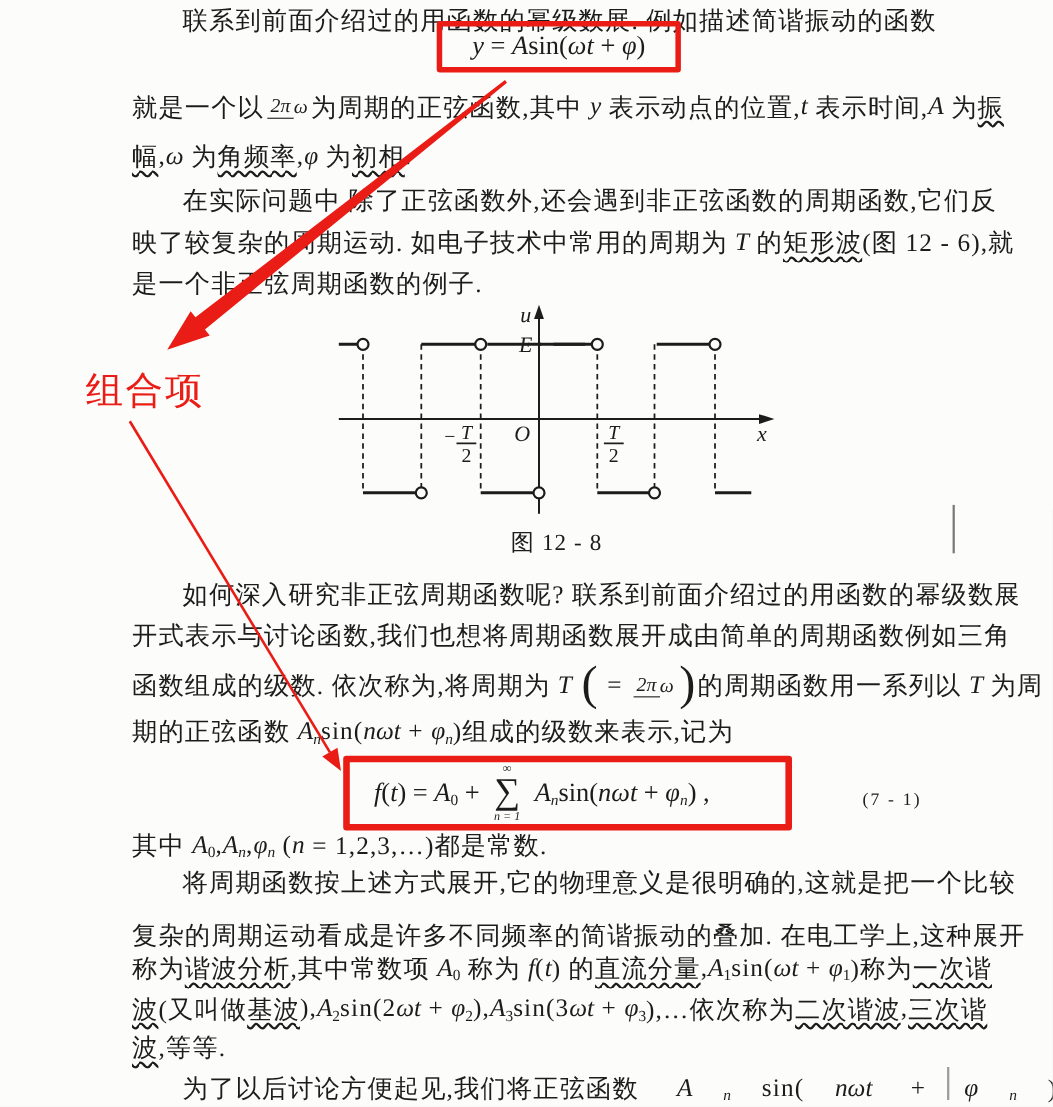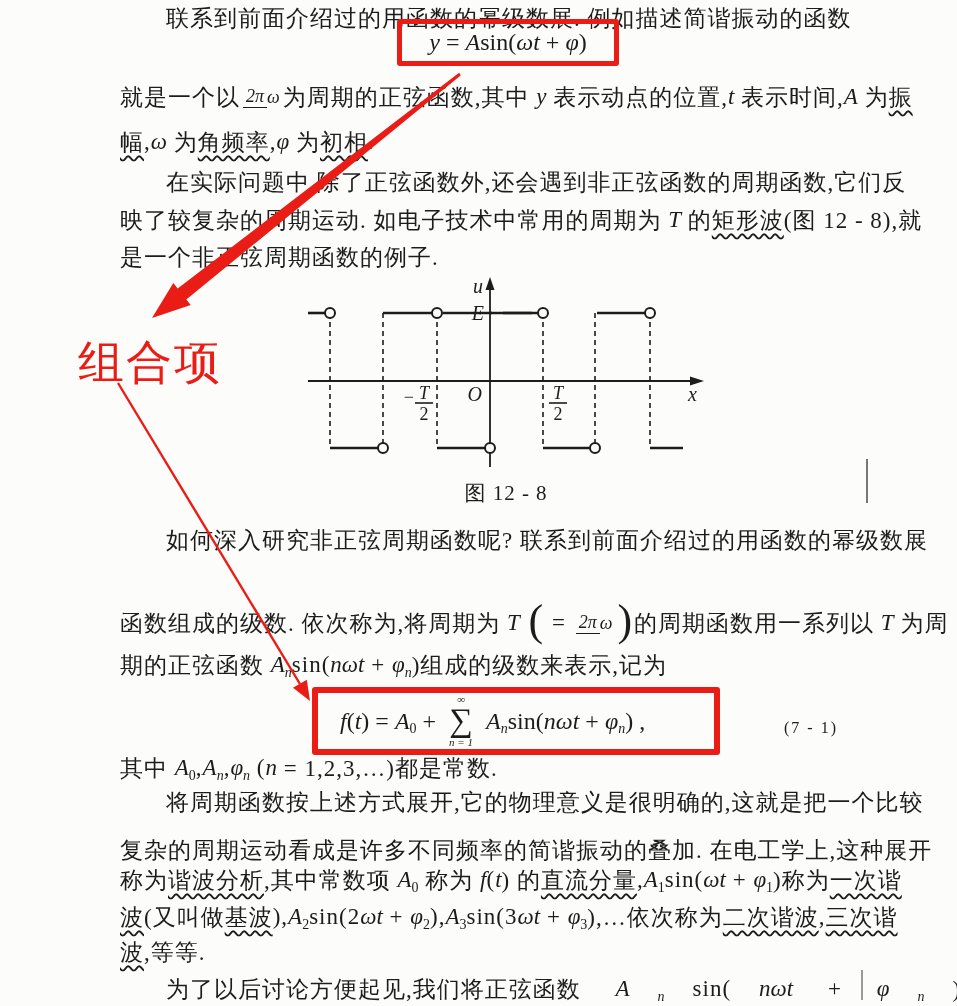--- a/index.html
+++ b/index.html
@@ -31,21 +31,21 @@
   .hlbox{position:absolute; box-sizing:border-box; border-style:solid; border-color:var(--red); z-index:2; display:flex; align-items:center;}
   #f1box{left:397px; top:19px; width:222px; height:47px; border-width:5px; border-radius:3px; justify-content:center;}
   #f2box{left:312px; top:687px; width:408px; height:68px; border-width:6px; border-radius:3px; padding-left:22px;}
   #eqno{position:absolute; left:784px; top:719px; font-size:16px; letter-spacing:2px; z-index:1;}
   #figcaption{position:absolute; left:440px; top:479px; width:132px; text-align:center; font-weight:normal; font-size:21px; z-index:1; letter-spacing:1px;}
   #fig{position:absolute; left:270px; top:273px; z-index:1;}
   #fig text{font-family:"Liberation Serif", serif; fill:var(--ink);}
   #overlay{position:absolute; left:0; top:0; z-index:3; pointer-events:none;}
   #anno-label{
     position:absolute; left:78px; top:332px; z-index:3;
-    font-family:Liberation Mono, monospace; font-size:46px; color:var(--red);
+    font-family:Liberation Mono, monospace; font-size:34px; color:var(--red);
     letter-spacing:2px;
   }
   .artifact{position:absolute; z-index:1; background:#777;}
   #artifact1{left:866px; top:459px; width:2px; height:44px;}
   #artifact2{left:861px; top:970px; width:2px; height:30px; background:#9a9a9a;}
 </style>
 </head>
 <body>
 
 <div id="page">
@@ -130,23 +130,24 @@
     <polygon points="459.1,72.8 177.7,288.5 173.3,283.0 152,318 190.7,305.0 186.3,299.5 460.9,75.2" fill="#ea1c16"></polygon>
 
     <line x1="118" y1="383" x2="300" y2="684" stroke="#ea1c16" stroke-width="2.4"></line>
     <polygon points="310,701 293,687.7 306.8,679.7" fill="#ea1c16"></polygon>
   </svg>
 
 <div class="tline" style="left: 166px; top: 1px;"><span>联系到前面介绍过的用函数的幂级数展. 例如描述简谐振动的函数</span></div>
     <div class="tline" style="left: 120px; top: 80px;"><span>就是一个以</span><span class="frac"><span class="num">2π</span><span class="den">ω</span></span><span>为周期的正弦函数,其中 </span><span class="i">y</span><span> 表示动点的位置,</span><span class="i">t</span><span> 表示时间,</span><span class="i">A</span><span> 为</span><span class="w">振</span></div>
     <div class="tline" style="left: 120px; top: 125px;"><span class="w">幅</span><span>,</span><span class="i">ω</span><span> 为</span><span class="w">角频率</span><span>,</span><span class="i">φ</span><span> 为</span><span class="w">初相</span><span>.</span></div>
     <div class="tline" style="left: 166px; top: 165px;"><span>在实际问题中,除了正弦函数外,还会遇到非正弦函数的周期函数,它们反</span></div>
-    <div class="tline" style="left: 120px; top: 203px;"><span>映了较复杂的周期运动. 如电子技术中常用的周期为 </span><span class="i">T</span><span> 的</span><span class="w">矩形波</span><span>(图 12 - 8),就</span></div>
+    <div class="tline" style="left: 120px; top: 203px;"><span>映了较复杂的周期运动. 如电子技术中常用的周期为 </span><span class="i">T</span><span> 的</span><span class="w">矩形波</span><span>(图 12 - 6),就</span></div>
     <div class="tline" style="left: 120px; top: 240px;"><span>是一个非正弦周期函数的例子.</span></div>
     <div class="tline" style="left: 166px; top: 523px;"><span>如何深入研究非正弦周期函数呢? 联系到前面介绍过的用函数的幂级数展</span></div>
+    <div class="tline" style="left: 120px; top: 560px;"><span>开式表示与讨论函数,我们也想将周期函数展开成由简单的周期函数例如三角</span></div>
     <div class="tline" style="left: 120px; top: 606px;"><span>函数组成的级数. 依次称为,将周期为 </span><span class="i">T</span><span> </span><span class="paren">(</span><span> = </span><span class="frac"><span class="num">2π</span><span class="den">ω</span></span><span class="paren">)</span><span>的周期函数用一系列以 </span><span class="i">T</span><span> 为周</span></div>
     <div class="tline" style="left: 120px; top: 648px;"><span>期的正弦函数 </span><span class="i">A</span><span class="sub si">n</span><span>sin(</span><span class="i">nωt</span><span> + </span><span class="i">φ</span><span class="sub si">n</span><span>)组成的级数来表示,记为</span></div>
     <div class="tline" style="left: 120px; top: 751px;"><span>其中 </span><span class="i">A</span><span class="sub">0</span><span>,</span><span class="i">A</span><span class="sub si">n</span><span>,</span><span class="i">φ</span><span class="sub si">n</span><span> (</span><span class="i">n</span><span> = 1,2,3,…)都是常数.</span></div>
     <div class="tline" style="left: 120px; top: 833px;"><span>复杂的周期运动看成是许多不同频率的简谐振动的叠加. 在电工学上,这种展开</span></div>
     <div class="tline" style="left: 166px; top: 785px;"><span>将周期函数按上述方式展开,它的物理意义是很明确的,这就是把一个比较</span></div>
     <div class="tline" style="left: 120px; top: 863px;"><span>称为</span><span class="w">谐波分析</span><span>,其中常数项 </span><span class="i">A</span><span class="sub">0</span><span> 称为 </span><span class="i">f</span><span>(</span><span class="i">t</span><span>) 的</span><span class="w">直流分量</span><span>,</span><span class="i">A</span><span class="sub">1</span><span>sin(</span><span class="i">ωt</span><span> + </span><span class="i">φ</span><span class="sub">1</span><span>)称为</span><span class="w">一次谐</span></div>
     <div class="tline" style="left: 120px; top: 900px;"><span class="w">波</span><span>(又叫做</span><span class="w">基波</span><span>),</span><span class="i">A</span><span class="sub">2</span><span>sin(2</span><span class="i">ωt</span><span> + </span><span class="i">φ</span><span class="sub">2</span><span>),</span><span class="i">A</span><span class="sub">3</span><span>sin(3</span><span class="i">ωt</span><span> + </span><span class="i">φ</span><span class="sub">3</span><span>),…依次称为</span><span class="w">二次谐波</span><span>,</span><span class="w">三次谐</span></div>
     <div class="tline" style="left: 120px; top: 935px;"><span class="w">波</span><span>,等等.</span></div>
     <div class="tline" style="left: 166px; top: 972px; gap: 28px;"><span>为了以后讨论方便起见,我们将正弦函数 </span><span class="i">A</span><span class="sub si">n</span><span>sin(</span><span class="i">nωt</span><span> + </span><span class="i">φ</span><span class="sub si">n</span><span>)按三角公式变</span></div>
   </div>

